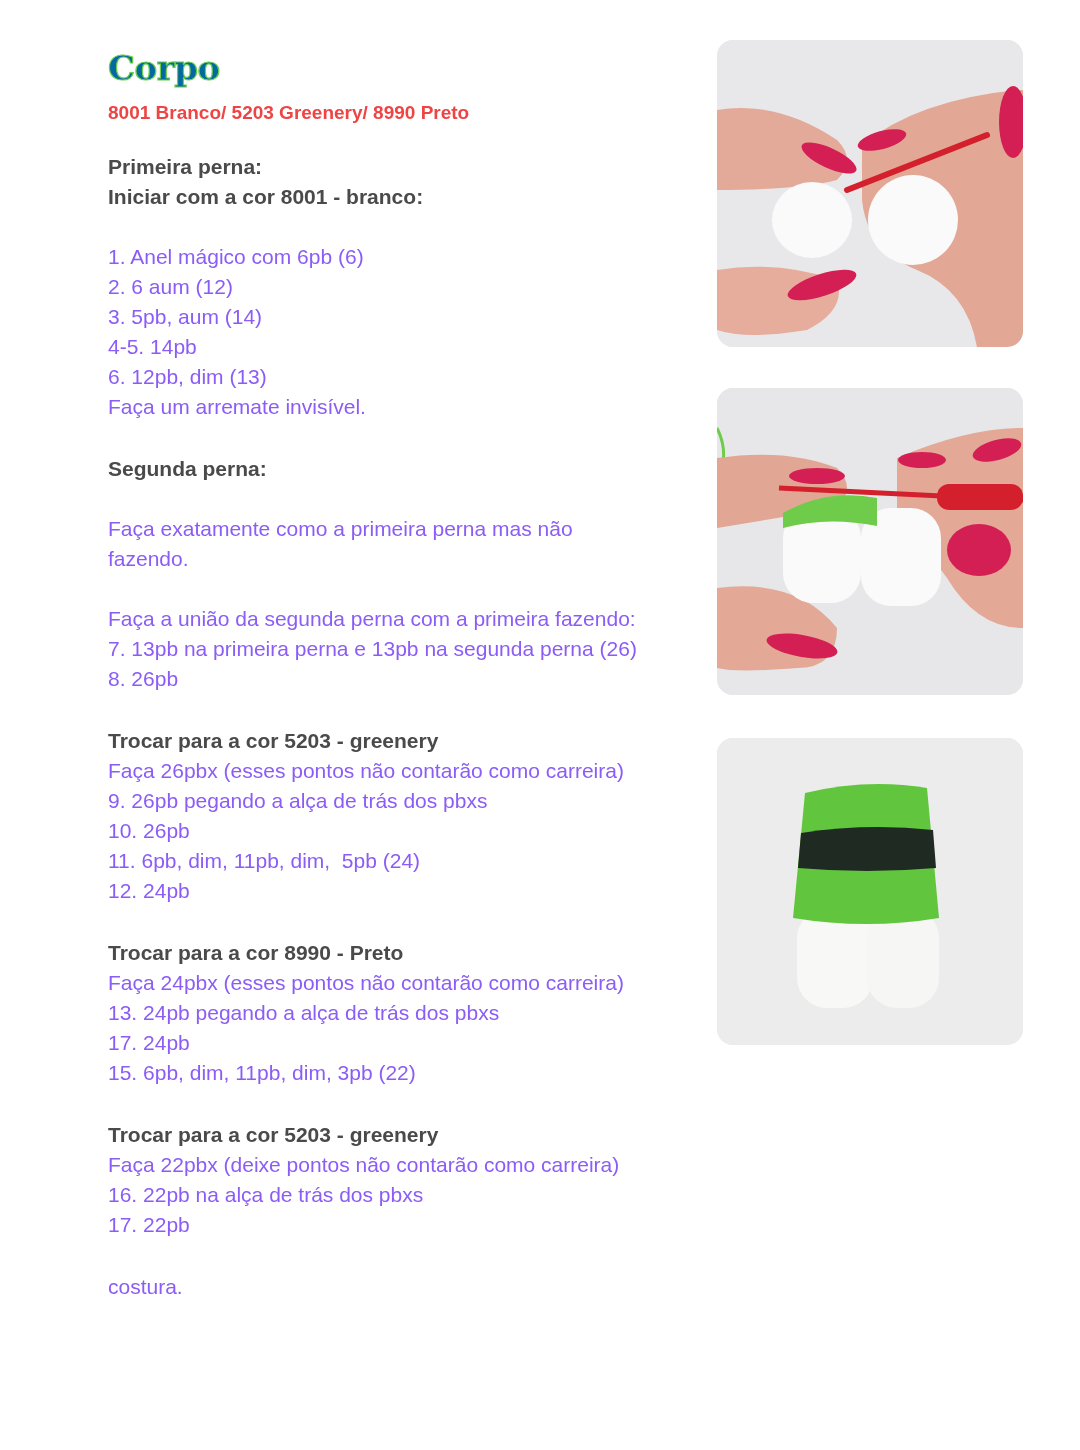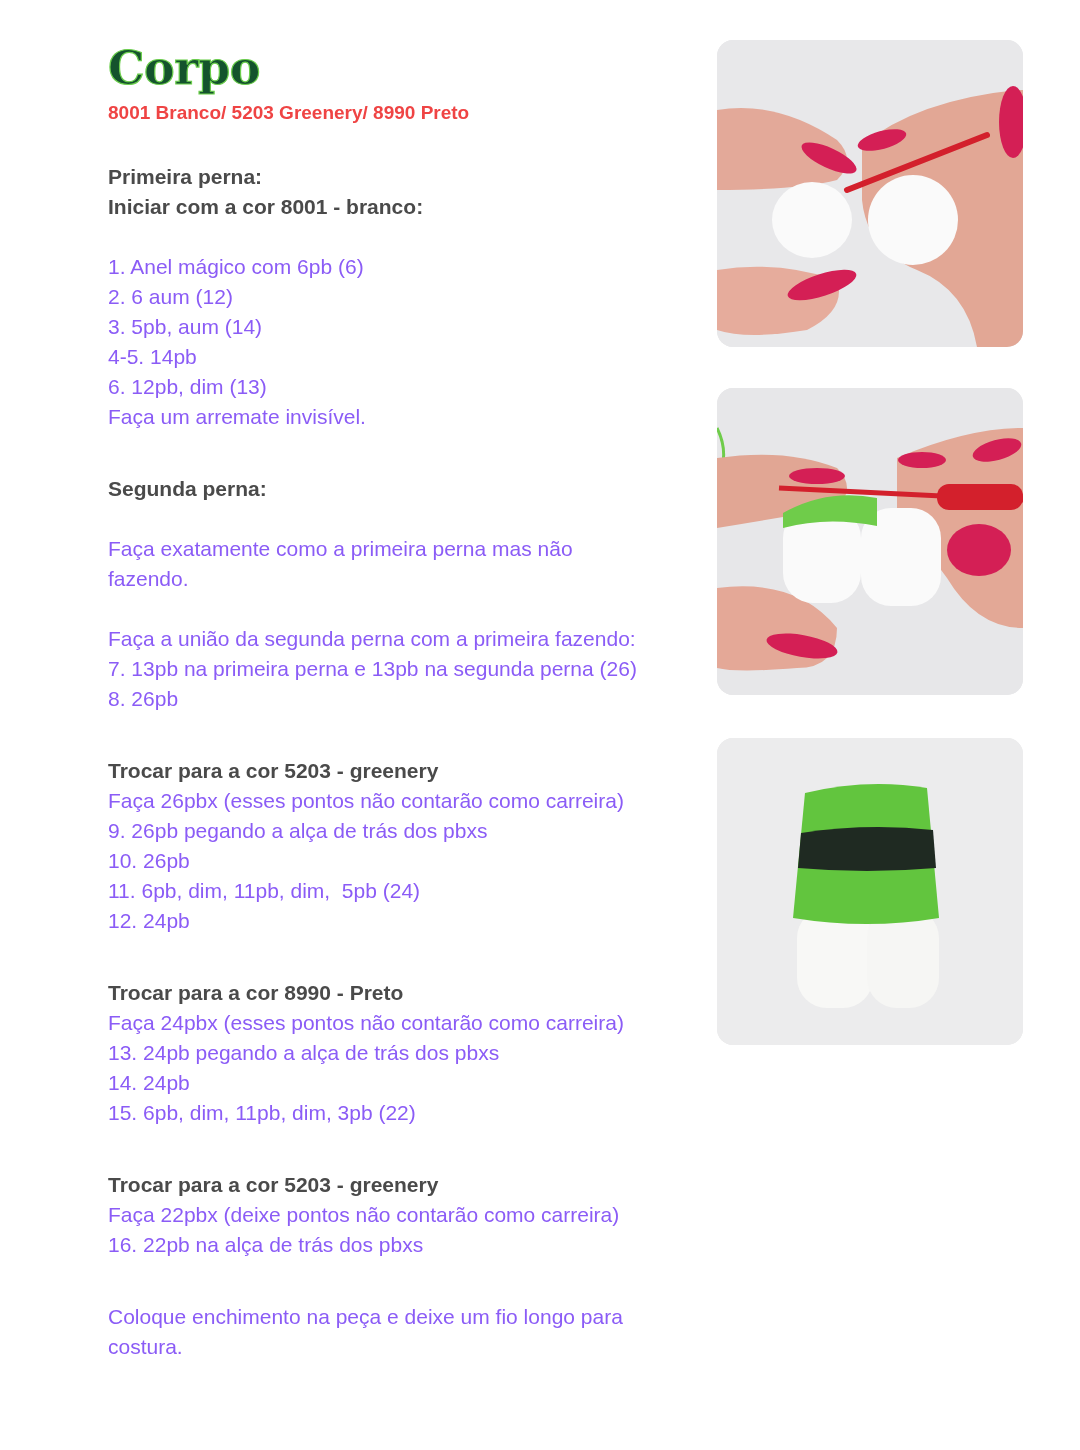--- a/index.html
+++ b/index.html
@@ -15,36 +15,36 @@
     }
     .text-col {
       position: absolute;
       left: 108px;
       top: 40px;
       width: 580px;
     }
     .title {
       font-family: "DejaVu Serif", "Liberation Serif", serif;
       font-weight: 900;
-      font-size: 46px;
+      font-size: 34px;
       line-height: 56px;
-      color: #14532d;
+      color: #0369a1;
       letter-spacing: -0.5px;
       -webkit-text-stroke: 1.2px #6ccf4c;
       height: 58px;
     }
     .colors-line {
       font-family: "Liberation Sans", sans-serif;
       font-weight: bold;
       font-size: 19px;
       color: #ef4444;
       line-height: 30px;
       margin-top: 0px;
     }
-    .block { margin-top: 12px; }
+    .block { margin-top: 2px; }
     .heading {
       font-family: "Liberation Sans", sans-serif;
       font-weight: bold;
       font-size: 21px;
       color: #4a4a4a;
       line-height: 30px;
     }
     .line {
       font-family: "Liberation Sans", sans-serif;
       font-size: 21px;
@@ -108,36 +108,36 @@
     <div class="line" style="white-space:pre">11. 6pb, dim, 11pb, dim,  5pb (24)</div>
     <div class="line">12. 24pb</div>
   </div>
 
   <div class="gap"></div>
 
   <div class="block">
     <div class="heading">Trocar para a cor 8990 - Preto</div>
     <div class="line">Faça 24pbx (esses pontos não contarão como carreira)</div>
     <div class="line">13. 24pb pegando a alça de trás dos pbxs</div>
-    <div class="line">14. 24pb</div>
+    <div class="line">17. 24pb</div>
     <div class="line">15. 6pb, dim, 11pb, dim, 3pb (22)</div>
   </div>
 
   <div class="gap"></div>
 
   <div class="block">
     <div class="heading">Trocar para a cor 5203 - greenery</div>
     <div class="line">Faça 22pbx (deixe pontos não contarão como carreira)</div>
     <div class="line">16. 22pb na alça de trás dos pbxs</div>
+    <div class="line">17. 22pb</div>
   </div>
 
   <div class="gap"></div>
 
   <div class="block">
-    <div class="line">Coloque enchimento na peça e deixe um fio longo para</div>
     <div class="line">costura.</div>
   </div>
 </div>
 
 <div class="photo" style="top:40px;">
   <svg viewBox="0 0 306 307">
     <rect width="306" height="307" fill="#e8e8ea"></rect>
 
     <path d="M0 70 Q60 60 120 100 Q140 120 120 140 Q80 150 0 150 Z" fill="#e3a999"></path>
     <path d="M0 230 Q60 220 120 240 Q130 270 90 290 Q30 300 0 290 Z" fill="#e6ac9c"></path>

